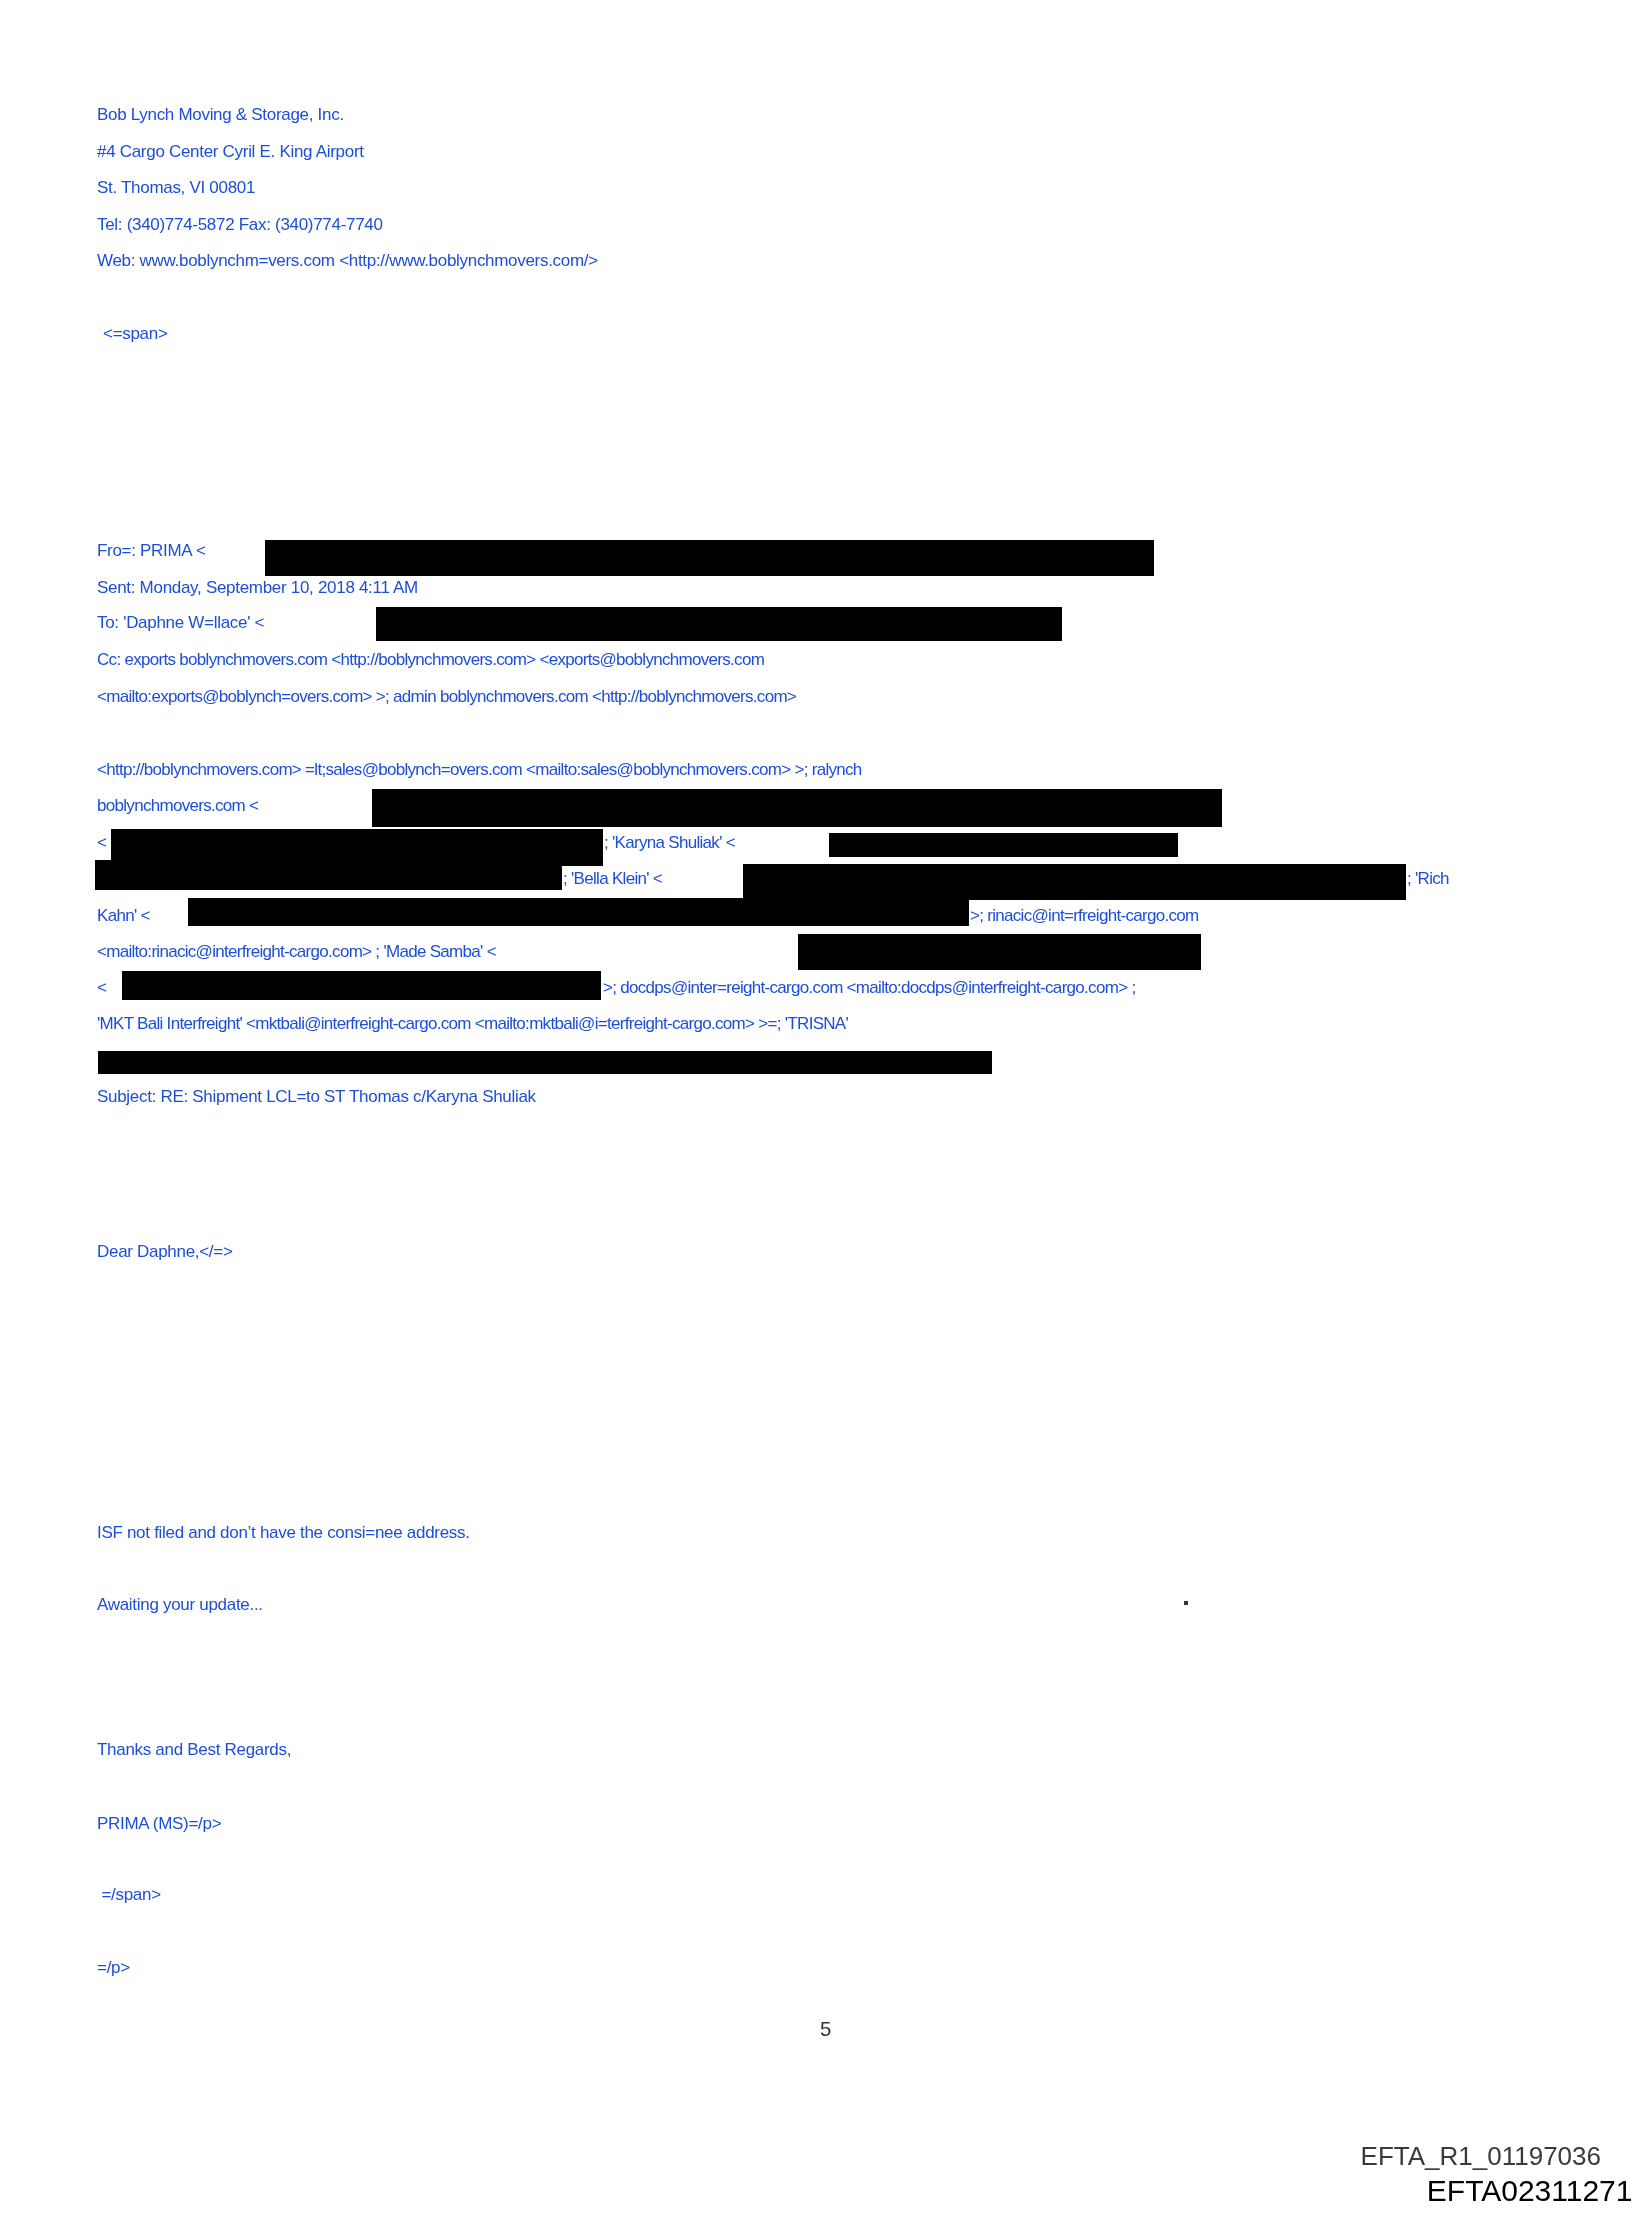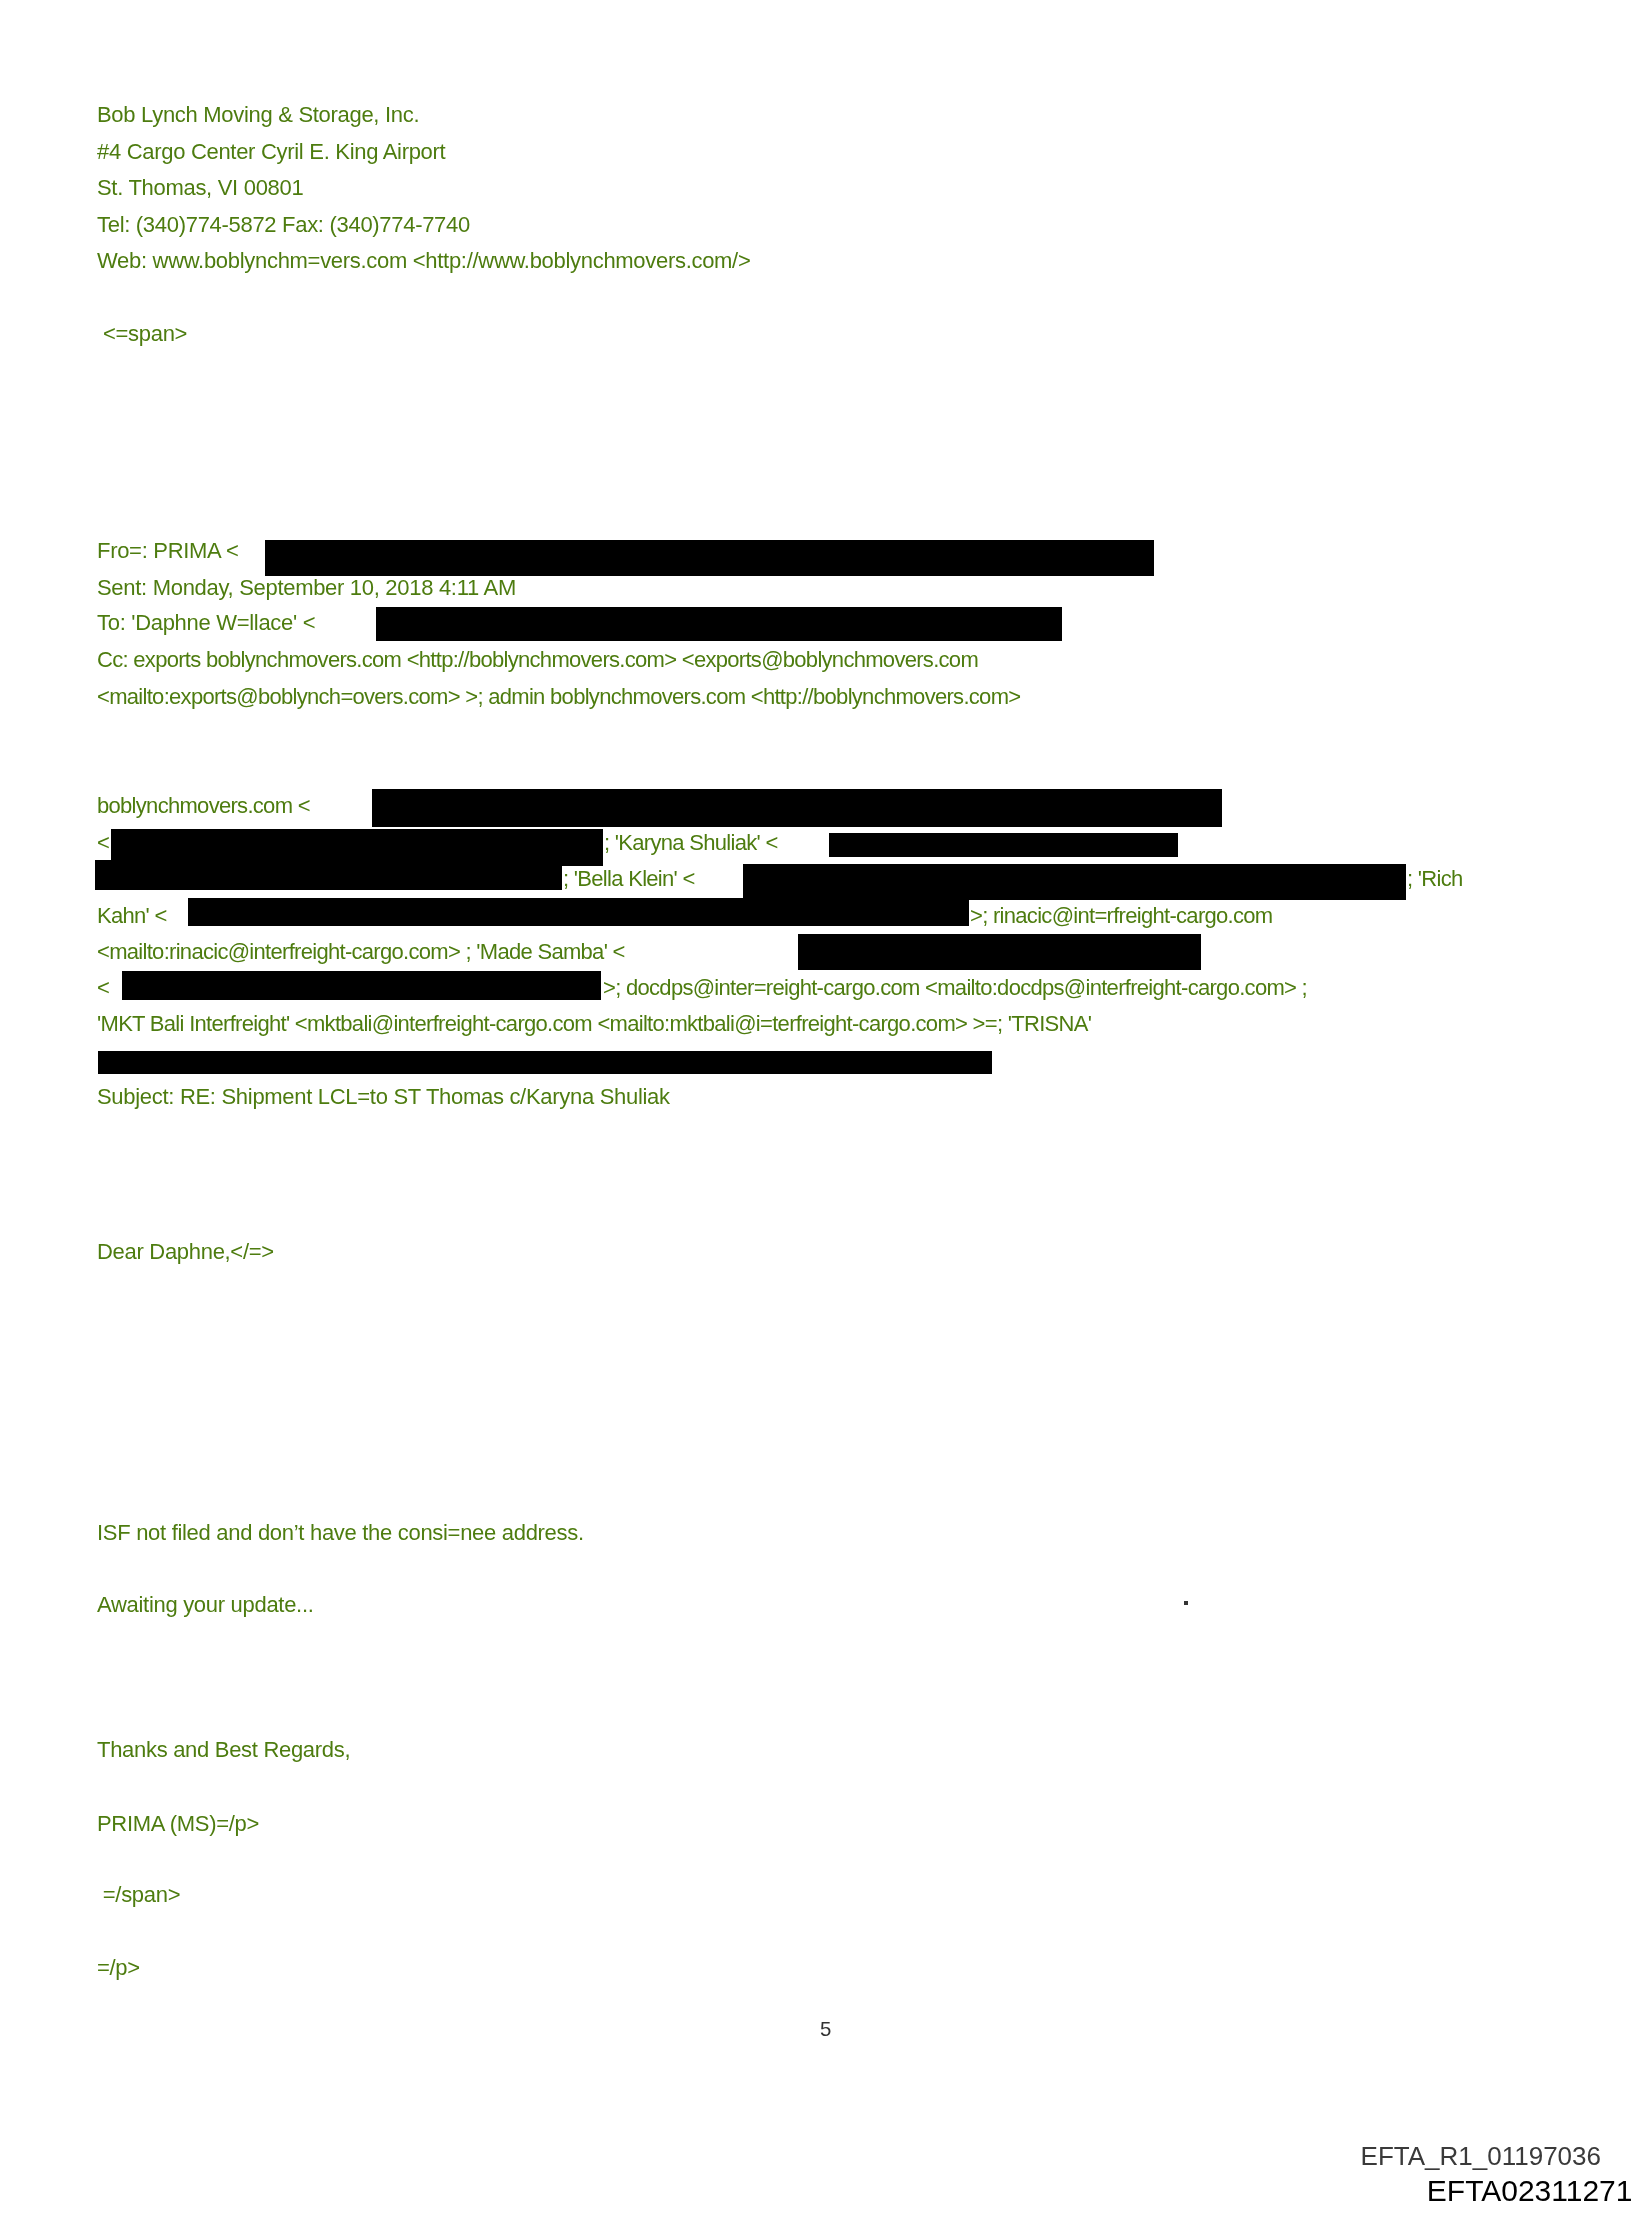--- a/index.html
+++ b/index.html
@@ -1,21 +1,21 @@
 <!DOCTYPE html>
 <html><head>
   <meta charset="utf-8">
   <style>
     html, body { margin: 0; padding: 0; background: #ffffff; }
     body { width: 1650px; height: 2218px; position: relative; overflow: hidden; }
     .page { position: absolute; left: 0; top: 0; width: 1650px; height: 2218px; background: #fff; }
     .ln {
       position: absolute; left: 97px;
       font-family: "Liberation Sans", sans-serif;
-      font-size: 22px; line-height: 29px; color: #4d7c0f;
+      font-size: 17px; line-height: 29px; color: #1d4ed8;
       white-space: nowrap; letter-spacing: -0.3px;
     }
     .tight { letter-spacing: -0.7px; }
     .redact { position: absolute; background: #000; }
     .pagenum {
       position: absolute; left: 820px; top: 2018px;
       font-family: "Liberation Sans", sans-serif; font-size: 20.4px; color: #333;
     }
     .bates1 {
       position: absolute; right: 49px; top: 2141px;
@@ -38,20 +38,21 @@
   <div class="ln" style="top:210px">Tel: (340)774-5872   Fax: (340)774-7740</div>
   <div class="ln" style="top:246px">Web: www.boblynchm=vers.com &lt;http://www.boblynchmovers.com/&gt;</div>
   <div class="ln" style="top:319px; left:103px">&lt;=span&gt;</div>
 
   <div class="ln" style="top:536px">Fro=: PRIMA &lt;</div>
   <div class="ln" style="top:573px">Sent: Monday, September 10, 2018 4:11 AM</div>
   <div class="ln" style="top:608px">To: 'Daphne W=llace' &lt;</div>
 
   <div class="ln tight" style="top:645px">Cc: exports boblynchmovers.com &lt;http://boblynchmovers.com&gt;  &lt;exports@boblynchmovers.com</div>
   <div class="ln tight" style="top:682px">&lt;mailto:exports@boblynch=overs.com&gt; &gt;; admin boblynchmovers.com &lt;http://boblynchmovers.com&gt;</div>
+  <div class="ln tight" style="top:755px">&lt;http://boblynchmovers.com&gt;  =lt;sales@boblynch=overs.com &lt;mailto:sales@boblynchmovers.com&gt; &gt;; ralynch</div>
   <div class="ln tight" style="top:791px">boblynchmovers.com &lt;</div>
   <div class="ln tight" style="top:828px">&lt;</div>
   <div class="ln tight" style="top:828px; left:604px">; 'Karyna Shuliak' &lt;</div>
   <div class="ln tight" style="top:864px; left:563px">; 'Bella Klein' &lt;</div>
   <div class="ln tight" style="top:864px; left:1407px">; 'Rich</div>
   <div class="ln tight" style="top:901px">Kahn' &lt;</div>
   <div class="ln tight" style="top:901px; left:970px">&gt;; rinacic@int=rfreight-cargo.com</div>
   <div class="ln tight" style="top:937px">&lt;mailto:rinacic@interfreight-cargo.com&gt; ; 'Made Samba' &lt;</div>
   <div class="ln tight" style="top:973px">&lt;</div>
   <div class="ln tight" style="top:973px; left:603px">&gt;; docdps@inter=reight-cargo.com &lt;mailto:docdps@interfreight-cargo.com&gt; ;</div>

